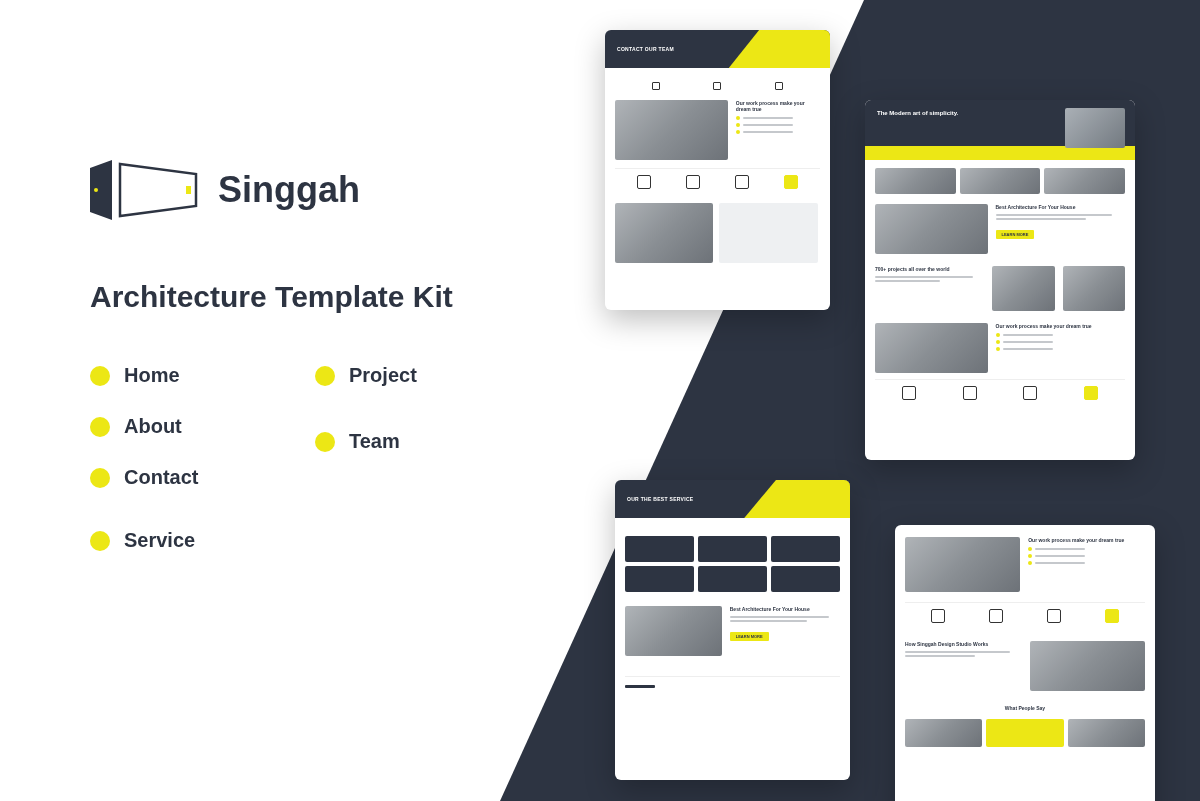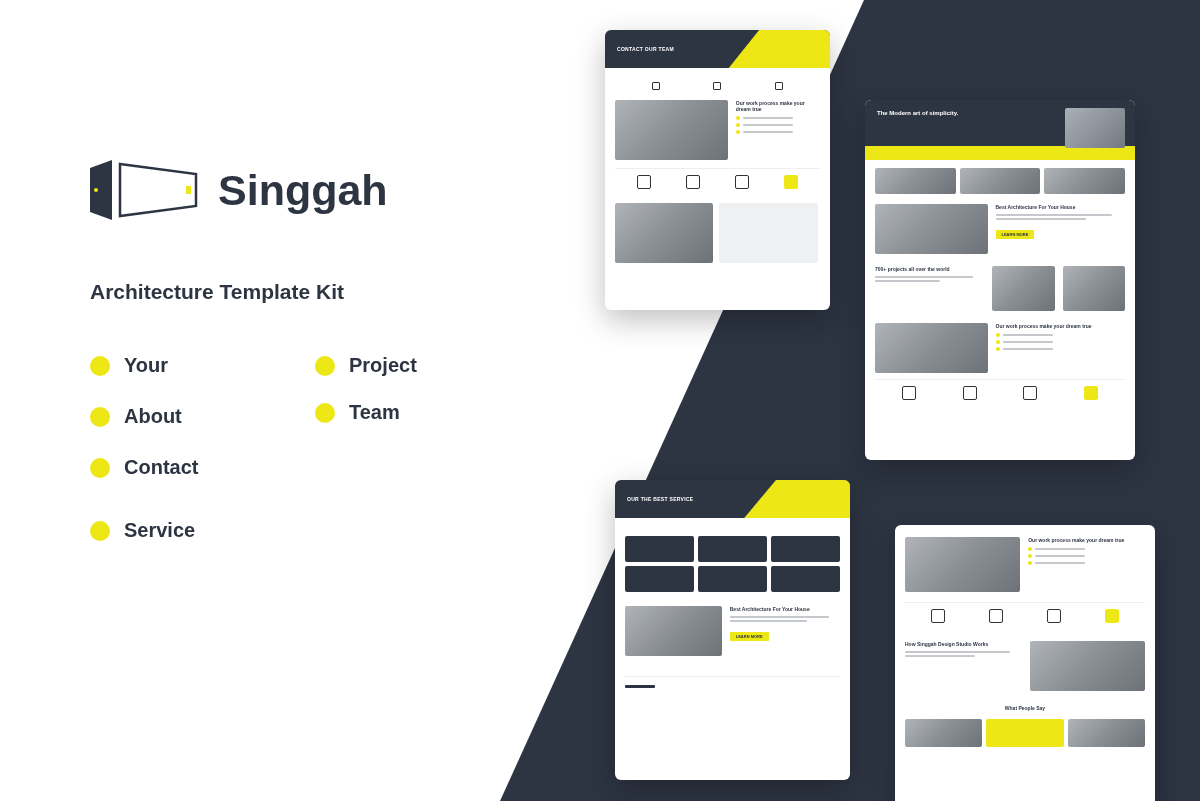--- a/index.html
+++ b/index.html
@@ -25,22 +25,22 @@
   width: 420px;
   z-index: 2;
 }
 .logo-row {
   display: flex;
   align-items: center;
   gap: 18px;
   margin-bottom: 60px;
 }
 .logo-mark { width: 110px; height: 60px; position: relative; }
-.logo-text { font-size: 43px; font-weight: 700; color: #2d3442; }
-.tagline { font-size: 21px; font-weight: 700; color: #2d3442; margin-bottom: 50px; }
+.logo-text { font-size: 36px; font-weight: 700; color: #2d3442; }
+.tagline { font-size: 30px; font-weight: 700; color: #2d3442; margin-bottom: 50px; }
 .page-list {
   display: grid;
   grid-template-columns: 1fr 1fr;
   column-gap: 30px;
   row-gap: 28px;
 }
 .page-item { display: flex; align-items: center; gap: 14px; }
 .dot { width: 20px; height: 20px; border-radius: 50%; background: #ece715; flex-shrink: 0; }
 .page-label { font-size: 20px; font-weight: 700; color: #2d3442; }
 
@@ -117,37 +117,37 @@
     </div>
     <div class="logo-text">Singgah</div>
   </div>
 
   <div class="tagline">Architecture Template Kit</div>
 
   <div class="page-list">
     <div>
       <div class="page-item" style="margin-bottom:28px">
           <span class="dot"></span>
-          <span class="page-label">Your</span>
+          <span class="page-label">Home</span>
         </div>
       <div class="page-item" style="margin-bottom:28px">
           <span class="dot"></span>
           <span class="page-label">About</span>
         </div>
       <div class="page-item" style="margin-bottom:40px">
           <span class="dot"></span>
           <span class="page-label">Contact</span>
         </div>
       <div class="page-item">
           <span class="dot"></span>
           <span class="page-label">Service</span>
         </div>
     </div>
     <div>
-      <div class="page-item" style="margin-bottom:24px">
+      <div class="page-item" style="margin-bottom:43px">
           <span class="dot"></span>
           <span class="page-label">Project</span>
         </div>
       <div class="page-item" style="margin-bottom:33px">
           <span class="dot"></span>
           <span class="page-label">Team</span>
         </div>
     </div>
   </div>
 </div>

